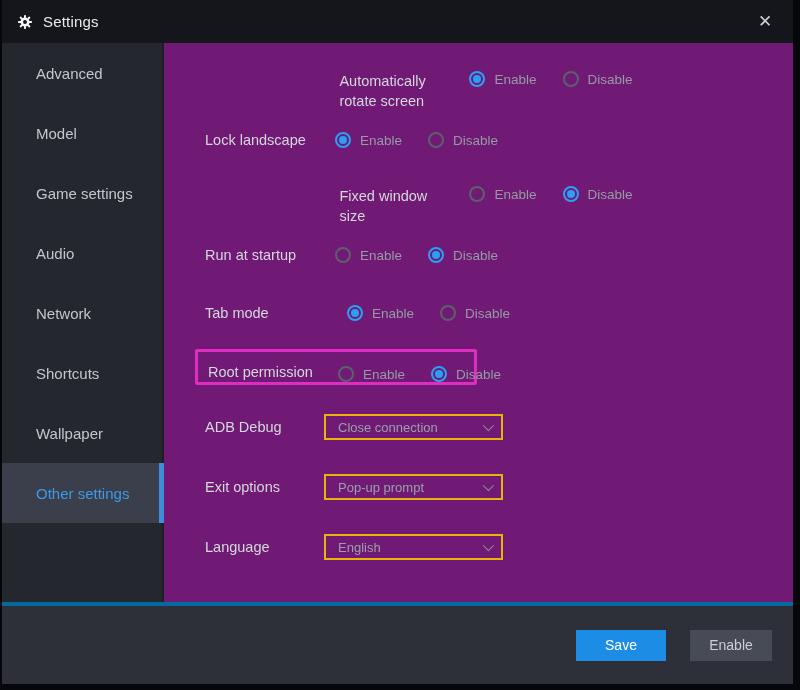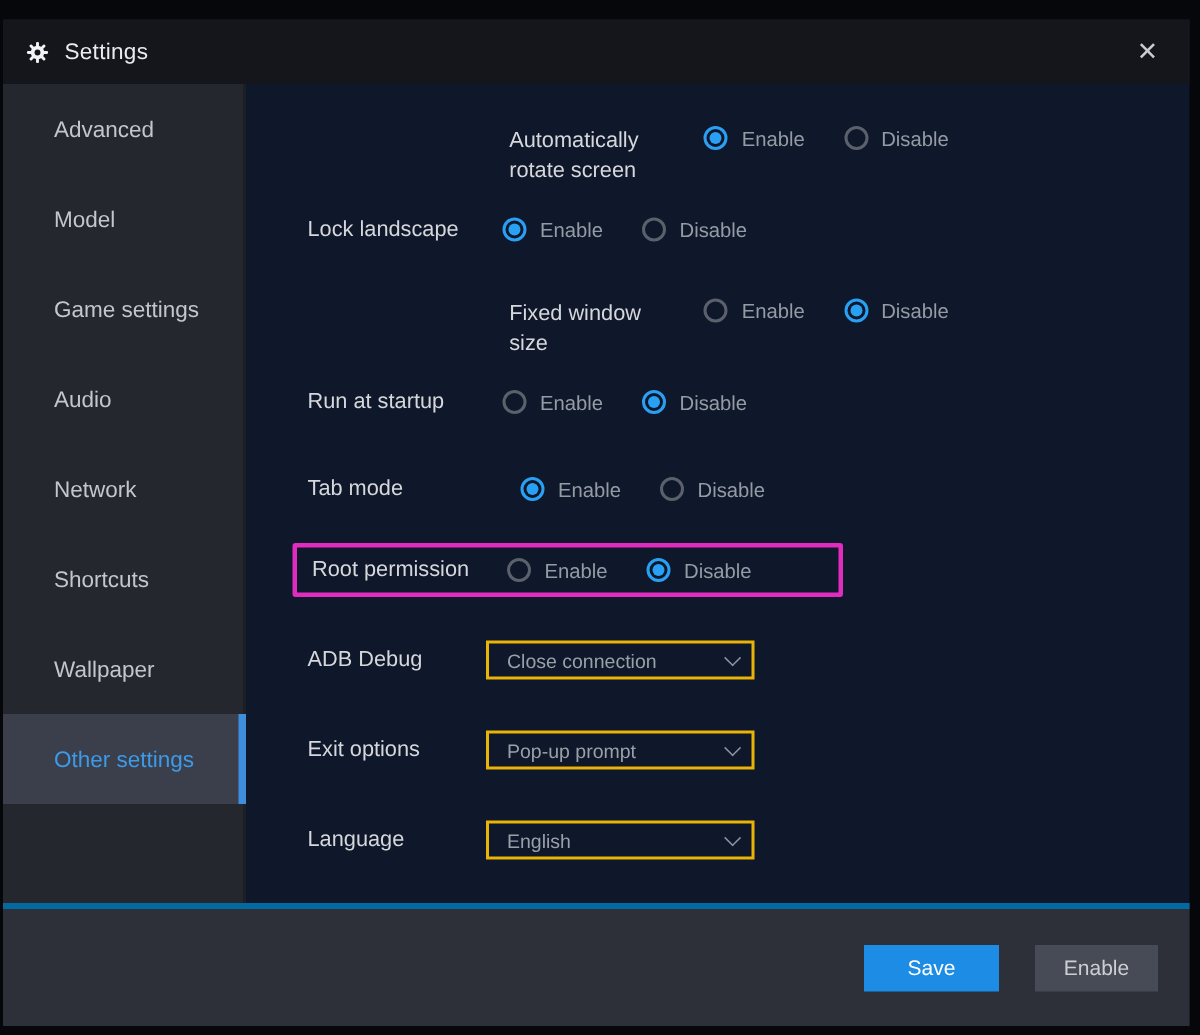--- a/index.html
+++ b/index.html
@@ -1,19 +1,19 @@
 <!DOCTYPE html>
 <html><head>
 <meta charset="utf-8">
 <style>
   * { margin:0; padding:0; box-sizing:border-box; }
   html,body { width:800px; height:690px; }
   body { background:#06070a; font-family:"Liberation Sans", sans-serif; overflow:hidden; }
   .window { position:absolute; left:2px; top:0; right:7px; bottom:6px;
-            background:#0f172a; display:flex; flex-direction:column;margin-top:13px; }
+            background:#701a75; display:flex; flex-direction:column; }
   
   .titlebar { height:43px; background:#14161b; display:flex; align-items:center;
               padding:0 14px; flex:0 0 auto; }
   .gear { width:18px; height:18px; margin-right:9px; display:inline-block; }
   .title-text { color:#e9ebee; font-size:15px; letter-spacing:.2px; }
   .close-btn { margin-left:auto; color:#c9ccd2; font-size:17px; width:28px; height:28px;
                display:flex; align-items:center; justify-content:center; cursor:pointer; }
   
   .main { flex:1 1 auto; display:flex; min-height:0; }
   .sidebar { width:162px; background:#24272e; border-right:2px solid #1c1f25; flex:0 0 auto; }
@@ -36,22 +36,22 @@
   .radio.checked { border-color:#2aa0f5; }
   .radio.checked::after { content:""; position:absolute; left:50%; top:50%; width:8px; height:8px;
            margin:-4px 0 0 -4px; border-radius:50%; background:#2aa0f5; }
   .opt-label { color:#959ba4; font-size:13.5px; }
   
   .r1 { height:56px; padding-top:2px; }
   .r2 { height:30px; margin-bottom:29px; }
   .r3 { height:56px; padding-top:2px; }
   .r4 { height:30px; margin-bottom:28px; }
   .r5 { height:30px; margin-bottom:21px;gap:12px; }
-  .hl-row { width:367px; margin-left:-10px; padding-left:10px; height:36px;
-            border:3px solid #e12cc0; border-radius:2px; display:flex; align-items:center;
+  .hl-row { width:282px; margin-left:-10px; padding-left:10px; height:36px;
+            border:3px solid #e12cc0; border-radius:2px; display:flex; align-items:flex-end;
             margin-bottom:29px; }
   .dd-row { height:26px; margin-bottom:34px; }
   .dd-row.last { margin-bottom:0; }
   .dropdown { width:179px; height:26px; border:2px solid #eab308; display:flex;
               align-items:center; padding:0 10px 0 12px; cursor:pointer; }
   .dd-value { color:#9aa0a8; font-size:13px; flex:1 1 auto; }
   .chev { width:8px; height:8px; border-right:1.5px solid #8d939c; border-bottom:1.5px solid #8d939c;
           transform:rotate(45deg) translateY(-2px); flex:0 0 auto; }
   
   .footer { height:82px; background:#2d3039; border-top:4px solid #0369a1; flex:0 0 auto;

